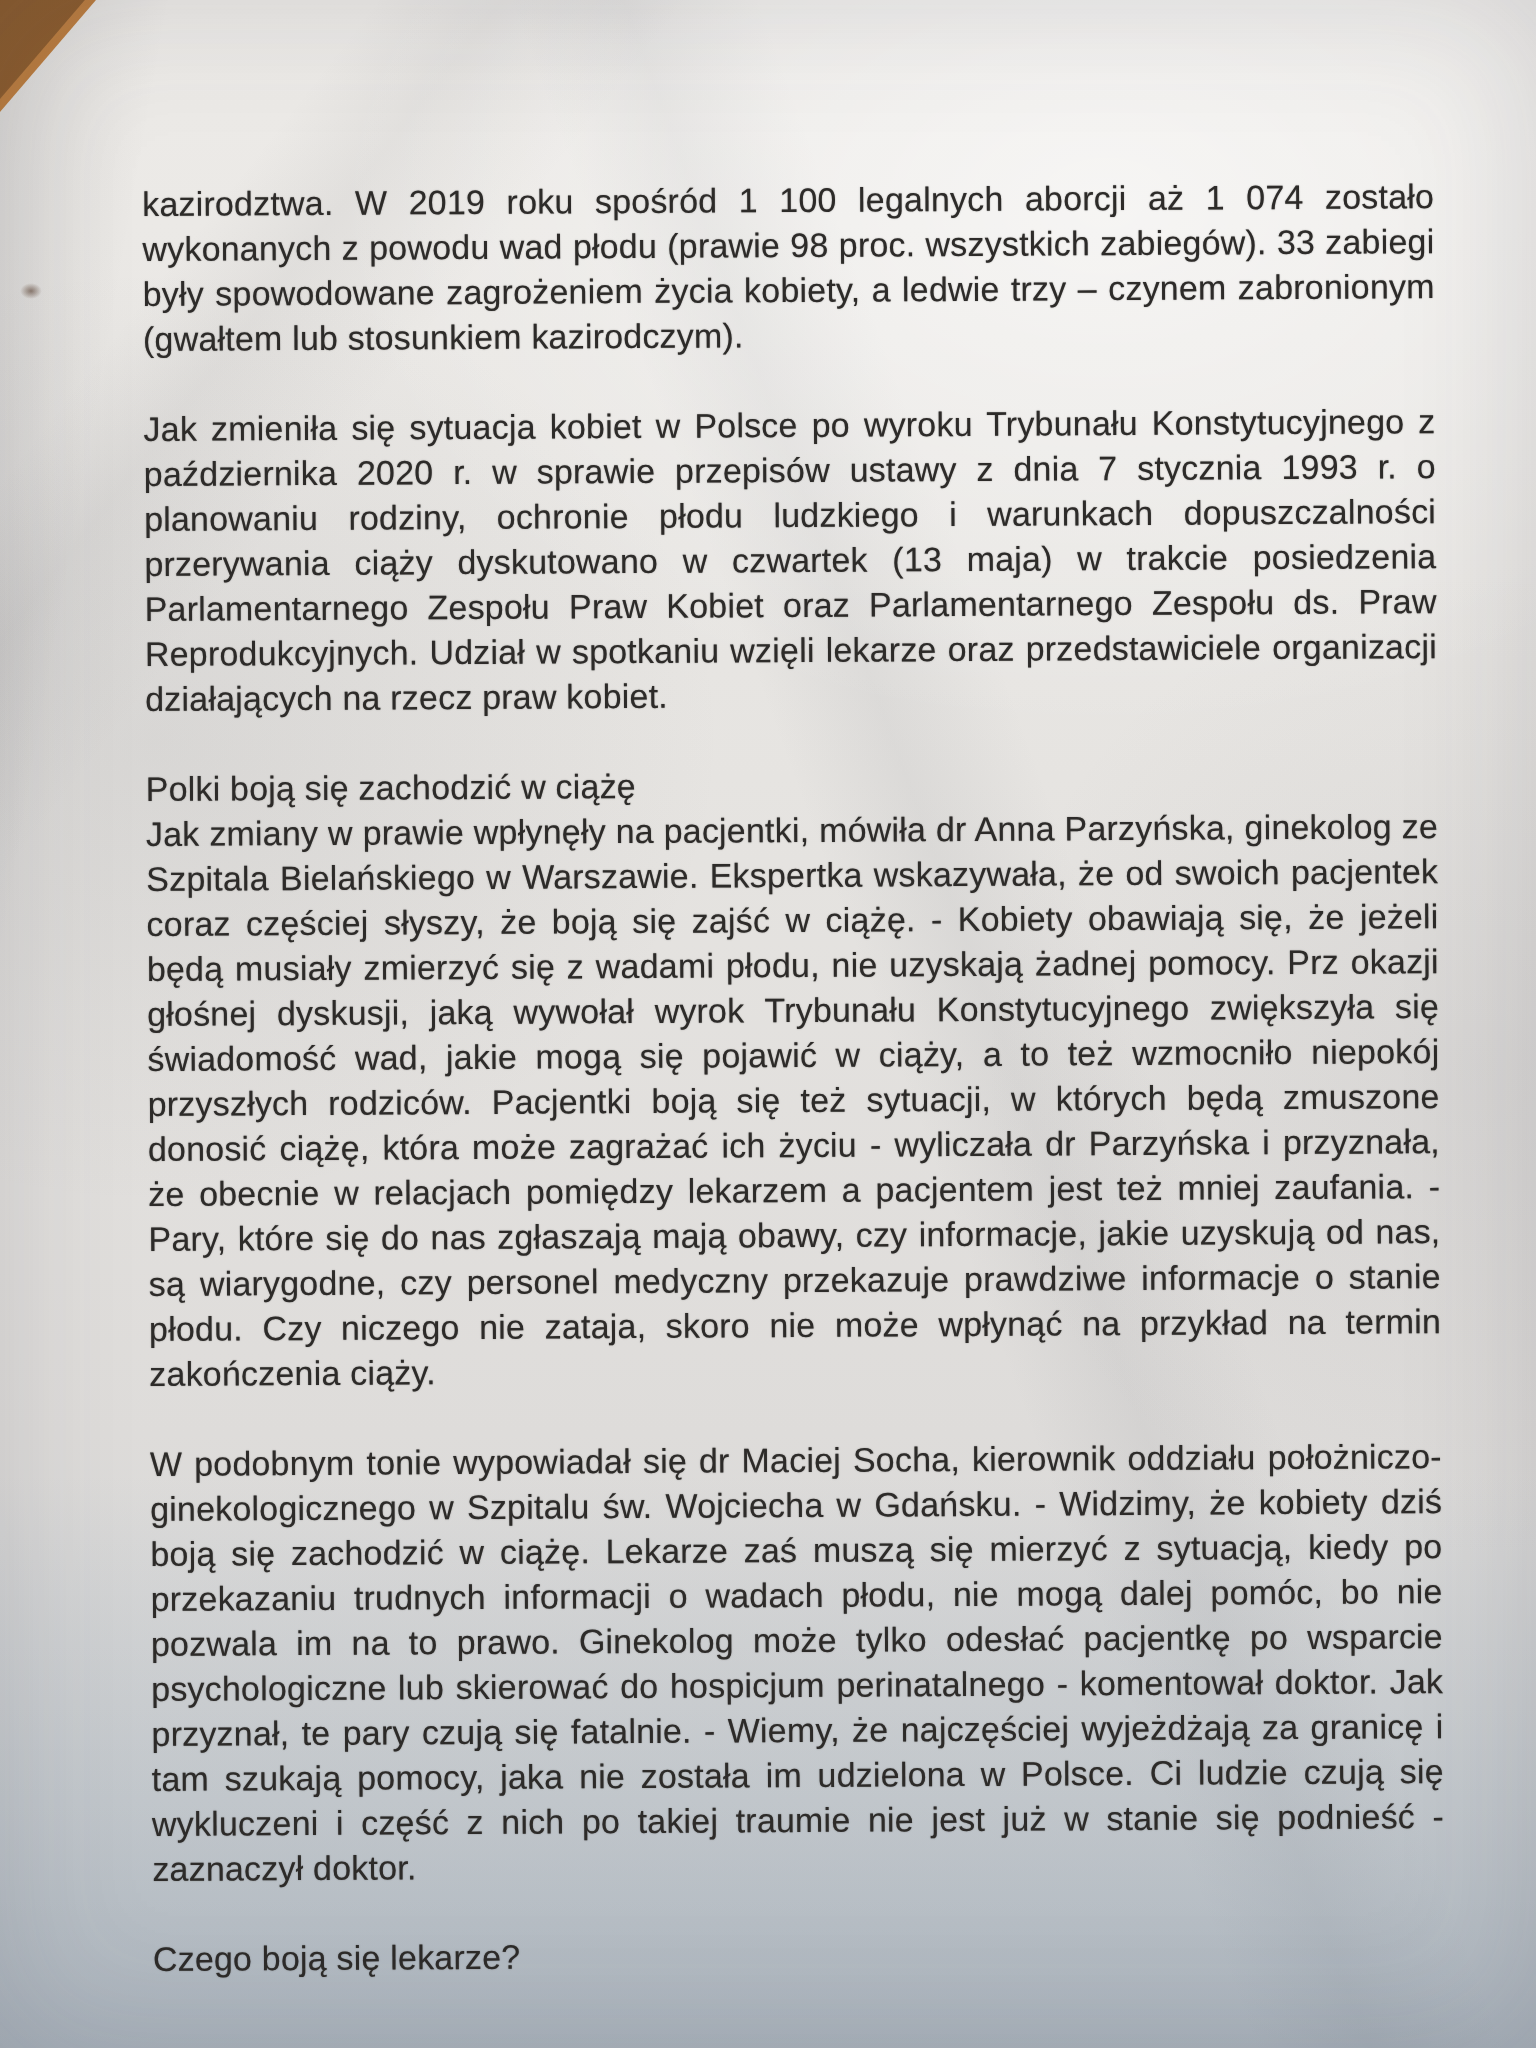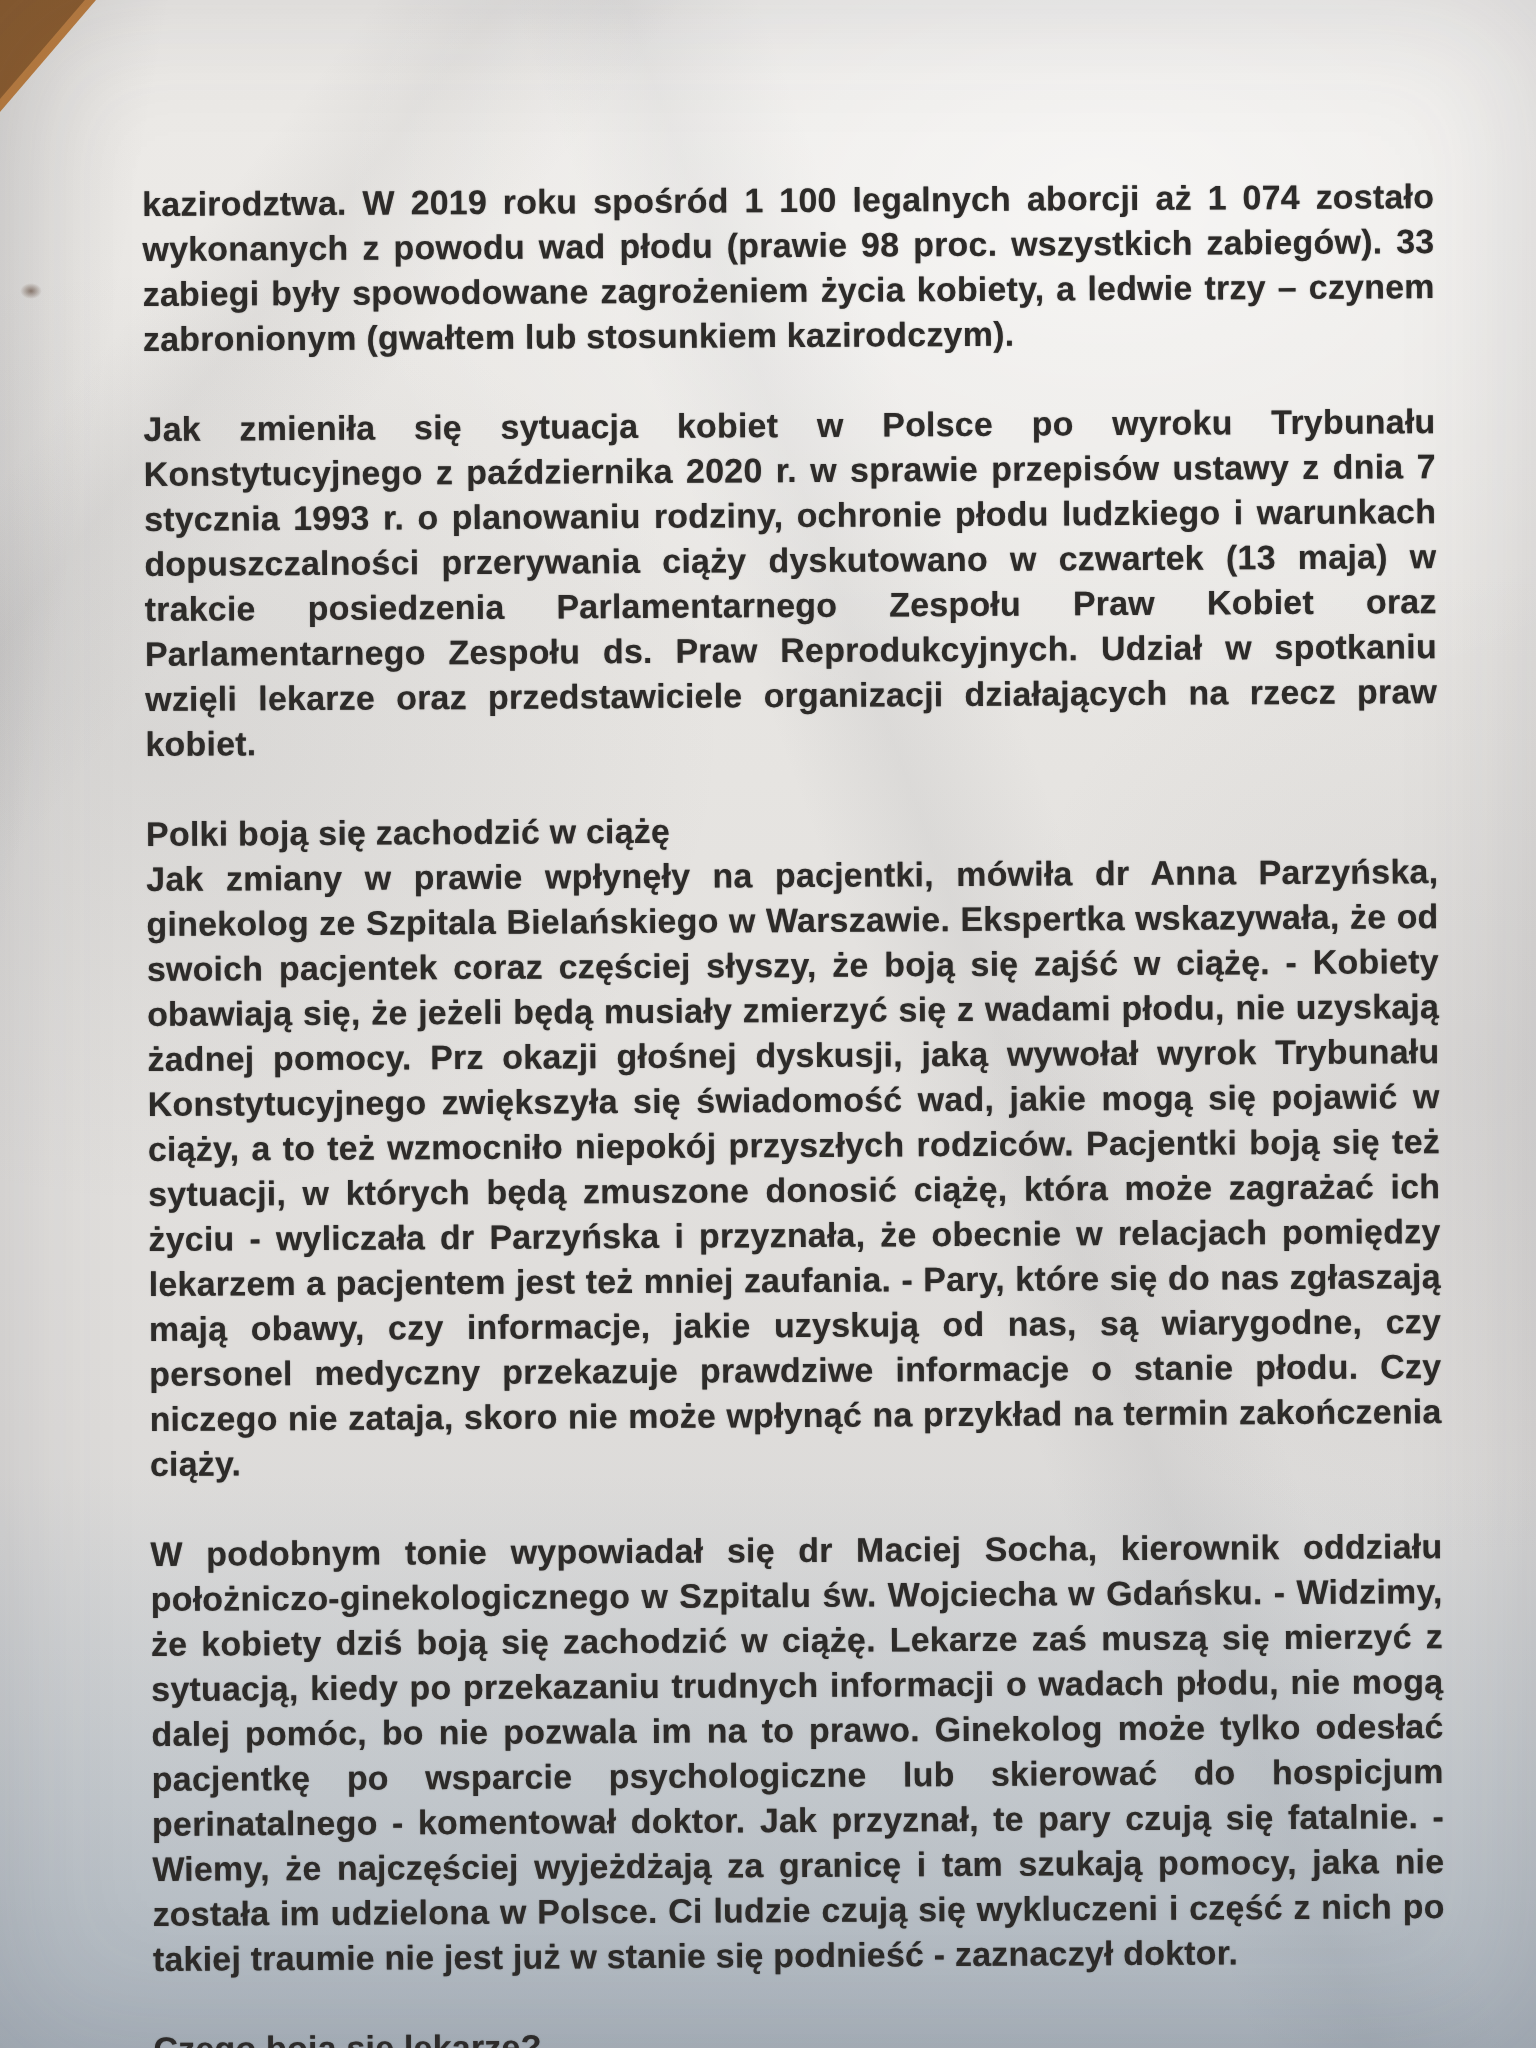--- a/index.html
+++ b/index.html
@@ -9,21 +9,20 @@
     font-family: "Liberation Sans", sans-serif;
   }
 
   
   #screen {
     position: relative;
     width: 1536px;
     height: 2048px;
     overflow: hidden;
     background: linear-gradient(155deg, #bb7d40 0%, #ae7334 40%, #9a6226 100%);
-    font-weight: bold;
   }
 
   
   .paper {
     position: absolute;
     inset: 0;
     clip-path: polygon(96px 0, 100% 0, 100% 100%, 0 100%, 0 112px);
     background:
       
       radial-gradient(1250px 850px at 72% 10%, rgba(255,255,255,0.55), rgba(255,255,255,0) 62%),

